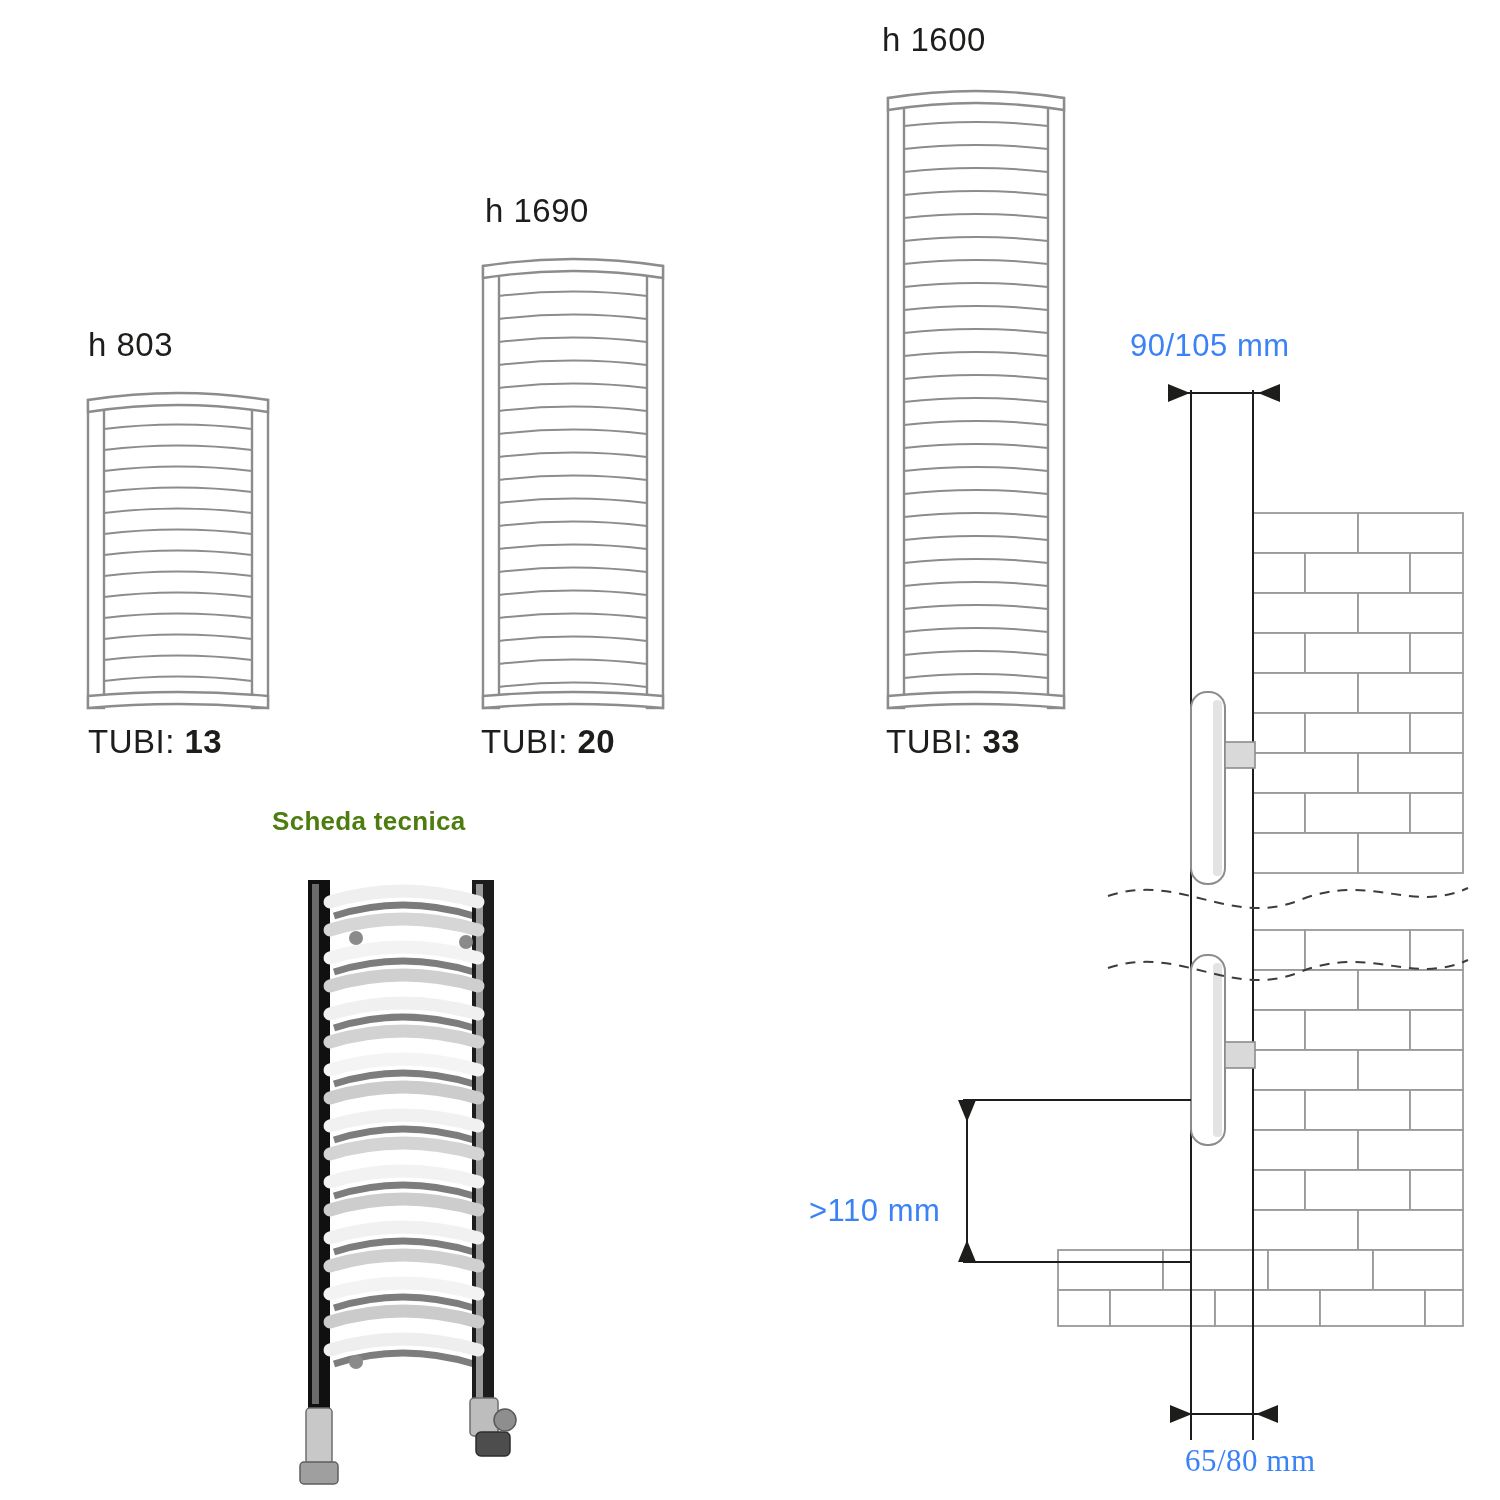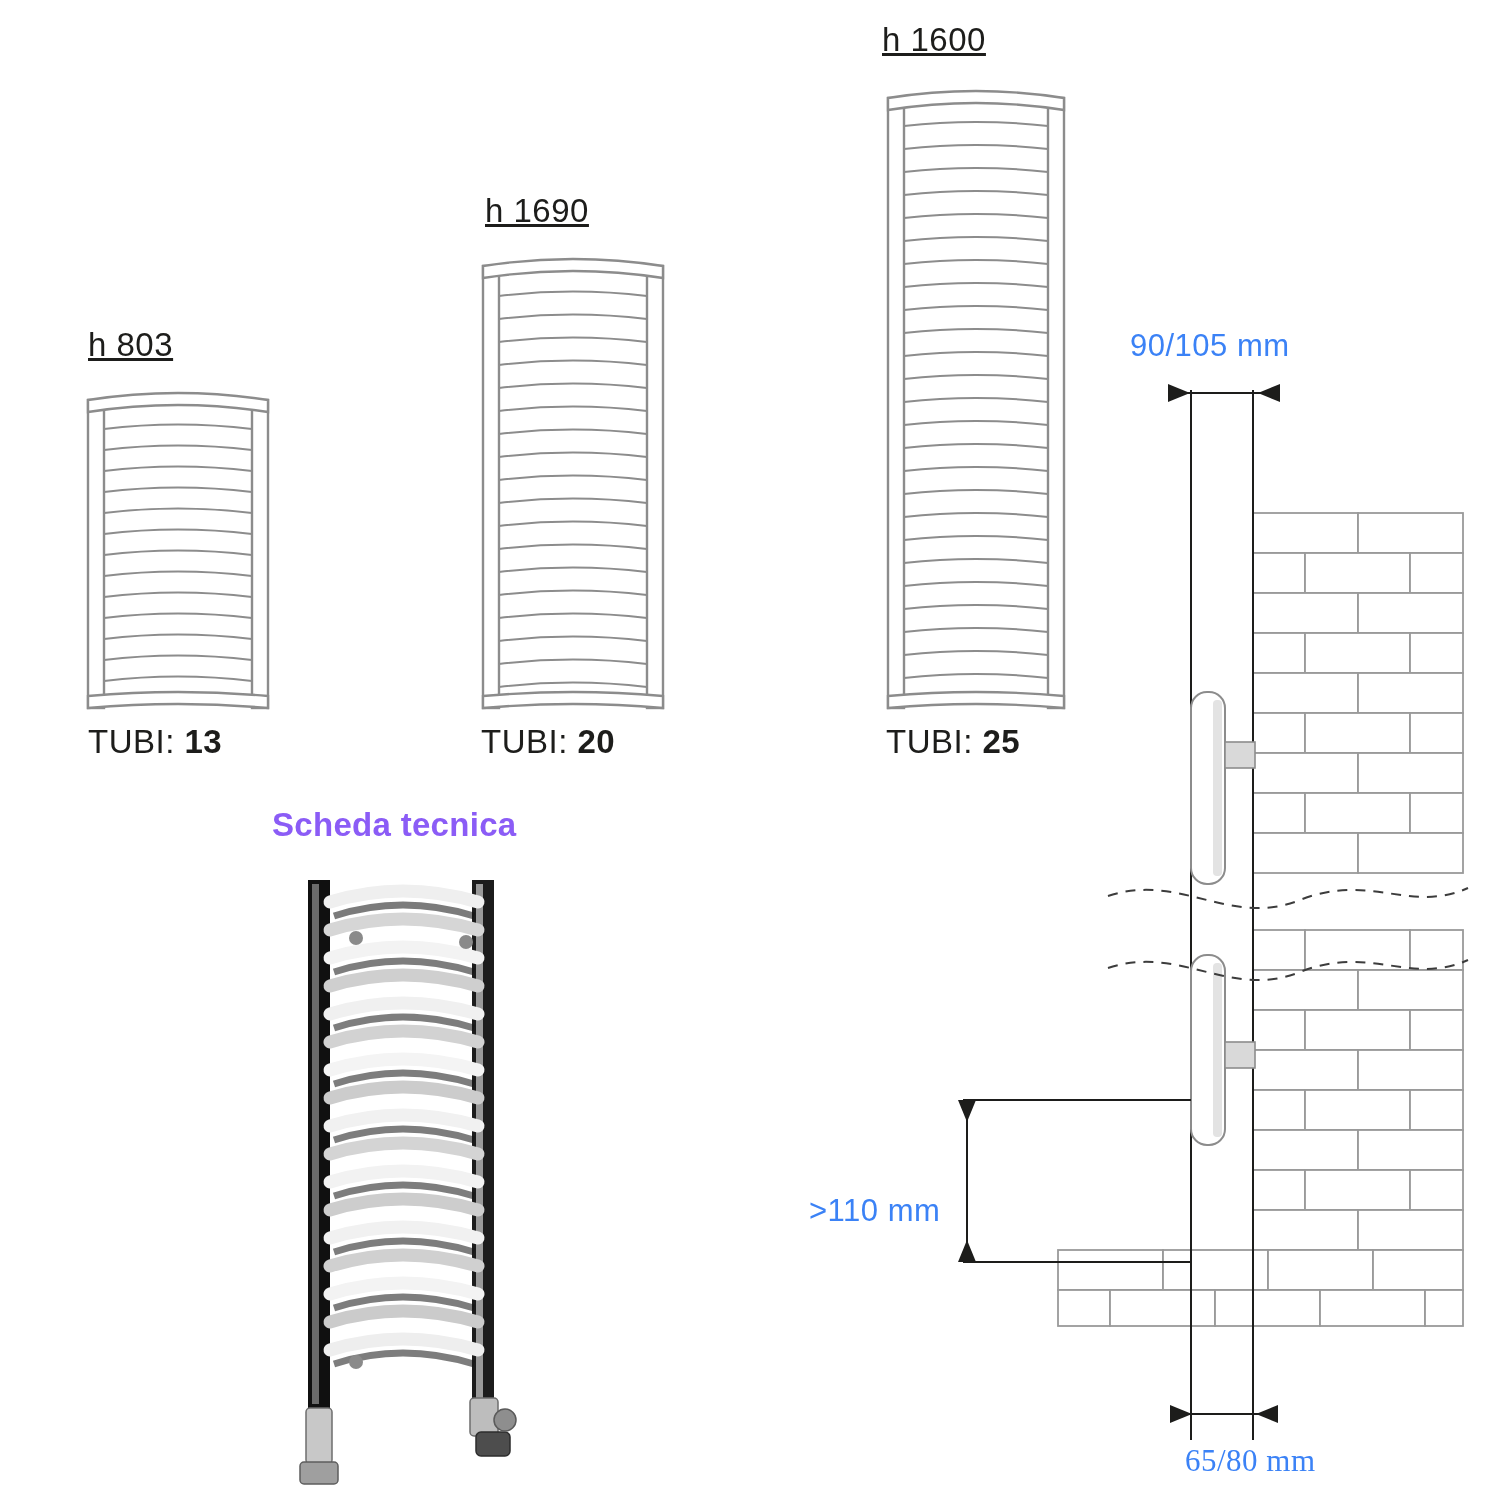--- a/index.html
+++ b/index.html
@@ -18,40 +18,39 @@
   }
   .lbl {
     position: absolute;
     white-space: nowrap;
     font-family: "Liberation Sans", sans-serif;
   }
   .h-label {
     font-size: 33px;
     color: #1d1d1b;
     letter-spacing: 0.5px;
-    text-decoration: underline;
   }
   .tubi-label {
     font-size: 33px;
     color: #1d1d1b;
     letter-spacing: 0.5px;
     text-align: right;
   }
   .tubi-label b {
     font-weight: bold;
   }
   .dim-label {
     font-size: 31px;
     color: #3b82f6;
     letter-spacing: 0.5px;
   }
   .scheda-label {
-    font-size: 33px;
+    font-size: 26px;
     font-weight: bold;
-    color: #8b5cf6;
+    color: #4d7c0f;
     letter-spacing: 0.3px;
   }
   svg.layer {
     position: absolute;
     left: 0;
     top: 0;
     width: 1500px;
     height: 1500px;
   }
   .rad-line { stroke: #8c8c8c; stroke-width: 2; fill: none; }
@@ -80,21 +79,21 @@
     <b>13</b>
   </div>
 
   <div class="lbl tubi-label" style="left:481px; top:723px;">
     <span>TUBI:</span>
     <b>20</b>
   </div>
 
   <div class="lbl tubi-label" style="left:886px; top:723px;">
     <span>TUBI:</span>
-    <b>25</b>
+    <b>33</b>
   </div>
 
   <div class="lbl scheda-label" style="left:272px; top:806px;">Scheda tecnica</div>
 
   <div class="lbl dim-label" style="left:1130px; top:328px;">90/105 mm</div>
 
   <div class="lbl dim-label" style="left:793px; top:1193px;margin-left:16px;">&gt;110 mm</div>
 
   <div class="lbl dim-label" style="left:1185px; top:1443px;font-family:Liberation Serif, serif;">65/80 mm</div>
 

